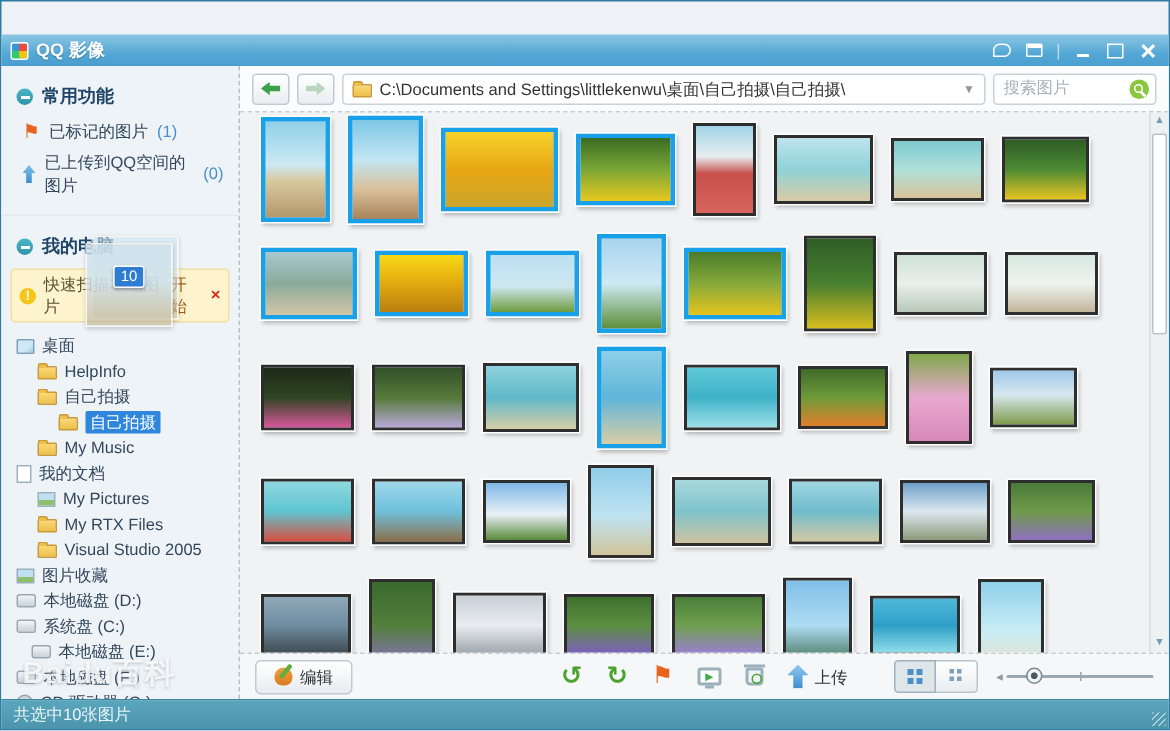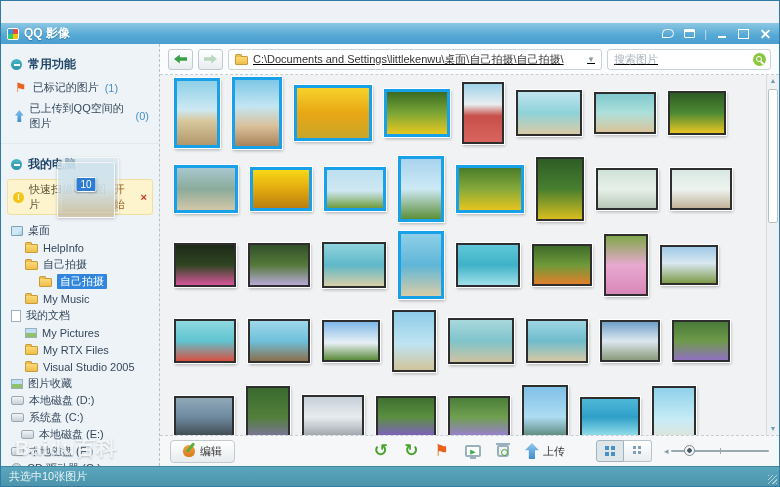--- a/index.html
+++ b/index.html
@@ -74,31 +74,31 @@
   .ghost-badge { position:absolute; top:15px; left:50%; transform:translateX(-50%);
     background:#2e7dd2; color:#fff; border:1px solid #fff; border-radius:2px;
     padding:0 4px; font-size:10px; line-height:13px; box-shadow:0 1px 2px rgba(0,0,0,.3); }
 
   .watermark { position:absolute; bottom:4px; left:14px; font-size:20px; font-weight:bold;
     color:rgba(255,255,255,.8); text-shadow:0 1px 2px rgba(120,140,150,.5); letter-spacing:1px; }
 
   
   .content { flex:1; display:flex; flex-direction:column; min-width:0; background:#f0f2f3; }
   .addressbar { height:31px; flex:0 0 31px; background:#fafcfd; display:flex; align-items:center;
-    gap:5px; padding:12px 8px; border-bottom:1px dashed #c5cdd3;text-decoration:underline; }
+    gap:5px; padding:12px 8px; border-bottom:1px dashed #c5cdd3; }
   .nav-btn { width:25px; height:21px; border:1px solid #bfc9d0; border-radius:3px;
     background:linear-gradient(#ffffff,#e9edf0); display:flex; align-items:center; justify-content:center; cursor:pointer; }
   .arr { width:13px; height:9px; background:#3aa04a;
     clip-path:polygon(0 50%,45% 0,45% 30%,100% 30%,100% 70%,45% 70%,45% 100%); }
   .arr.fwd { transform:scaleX(-1); background:#b9d6c0; }
   .combo { flex:1; height:21px; border:1px solid #c9d2d8; border-radius:3px; background:#fff;
     display:flex; align-items:center; gap:5px; padding:0 6px; cursor:pointer; min-width:0; }
   .combo-path { flex:1; color:#333; white-space:nowrap; overflow:hidden; text-overflow:ellipsis; }
   .combo-caret { color:#8a98a2; font-size:8px; }
-  .searchbox { width:164px; height:21px; border:1px solid #c9d2d8; border-radius:3px; background:#fff;
+  .searchbox { width:109px; height:21px; border:1px solid #c9d2d8; border-radius:3px; background:#fff;
     display:flex; align-items:center; padding:0 4px 0 6px; }
   .searchbox input { flex:1; border:none; outline:none; font-size:11px; color:#333; min-width:0;
     font-family:inherit; }
   .searchbox input::placeholder { color:#a8b2ba; }
   .search-ic { width:13px; height:13px; border-radius:50%; background:#8bc63f; position:relative; flex:0 0 13px; cursor:pointer; }
   .search-ic::before { content:""; position:absolute; left:3px; top:3px; width:4px; height:4px;
     border:1.5px solid #fff; border-radius:50%; }
   .search-ic::after { content:""; position:absolute; left:8px; top:8px; width:1.5px; height:3.5px;
     background:#fff; transform:rotate(-45deg); }
 

